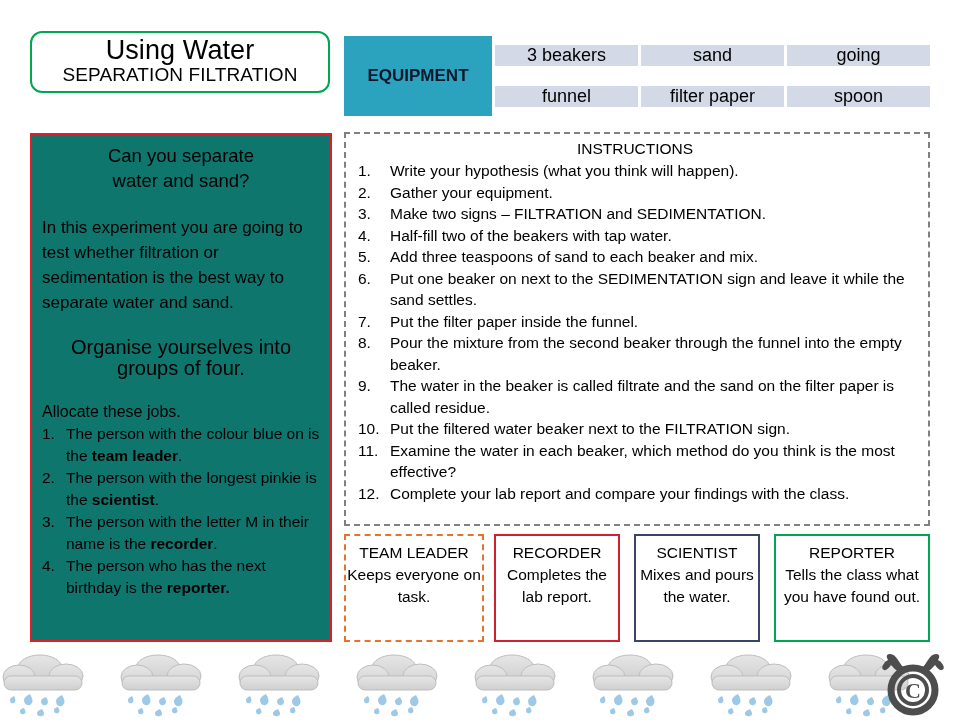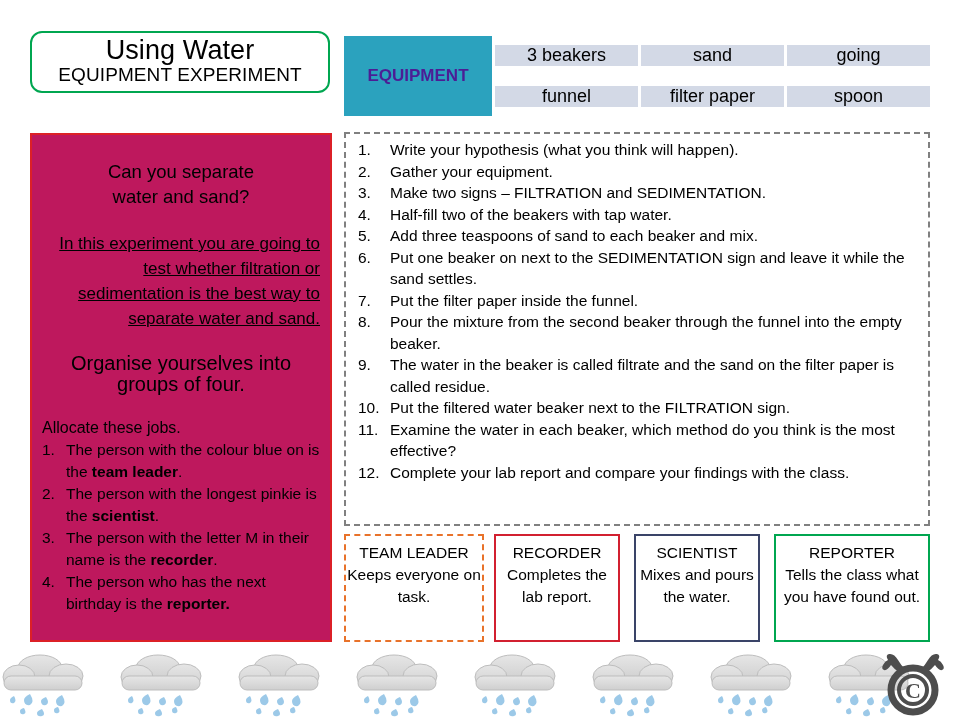--- a/index.html
+++ b/index.html
@@ -49,21 +49,21 @@
     left: 344px;
     top: 36px;
     width: 586px;
     height: 80px;
     display: flex;
     box-sizing: border-box;
   }
   #equip-label {
     width: 148px;
     background: #2ba2be;
-    color: #4c1d95;
+    color: #0f172a;
     font-weight: bold;
     font-size: 17px;
     display: flex;
     align-items: center;
     justify-content: center;
     box-sizing: border-box;
   }
   #equip-grid {
     flex: 1;
     display: flex;
@@ -89,35 +89,34 @@
 
   
   #intro-panel {
     position: absolute;
     left: 30px;
     top: 133px;
     width: 302px;
     height: 509px;
     border: 2px solid #dc2027;
     box-sizing: border-box;
-    padding: 24px 10px 0 10px;
-    background: #be185d;
+    padding: 8px 10px 0 10px;
+    background: #0f766e;
   }
   #intro-question {
     text-align: center;
     font-size: 18.5px;
     line-height: 25px;
     margin: 0;
   }
   #intro-body {
-    text-align: right;
+    text-align: left;
     font-size: 17px;
     line-height: 25px;
     margin: 22px 0 0 0;
-    text-decoration: underline;
   }
   #intro-organise {
     text-align: center;
     font-size: 20px;
     line-height: 21px;
     margin: 22px 0 0 0;
   }
   #allocate-heading {
     font-size: 16px;
     line-height: 21px;
@@ -240,21 +239,21 @@
     top: 652px;
     width: 74px;
     height: 66px;
   }
 </style>
 </head>
 <body>
 
 <div id="title-box">
   <span class="t1">Using Water</span>
-  <span class="t2">EQUIPMENT EXPERIMENT</span>
+  <span class="t2">SEPARATION FILTRATION</span>
 </div>
 
 <div id="equipment-table">
   <div id="equip-label">EQUIPMENT</div>
   <div id="equip-grid" class="equip-grid-pad">
     <div class="equip-row">
       <div class="equip-cell">3 beakers</div>
       <div class="equip-cell">sand</div>
       <div class="equip-cell">going</div>
     </div>
@@ -286,20 +285,21 @@
         <span class="txt">The person with the letter M in their name is the <b>recorder</b>.</span>
       </li>
       <li>
         <span class="num">4.</span>
         <span class="txt">The person who has the next birthday is the <b>reporter.</b></span>
       </li>
     </ul>
 </div>
 
 <div id="instructions-panel">
+  <div id="instructions-title">INSTRUCTIONS</div>
   <ul id="instructions-list">
       <li>
         <span class="num">1.</span>
         <span class="txt">Write your hypothesis (what you think will happen).</span>
       </li>
       <li>
         <span class="num">2.</span>
         <span class="txt">Gather your equipment.</span>
       </li>
       <li>

